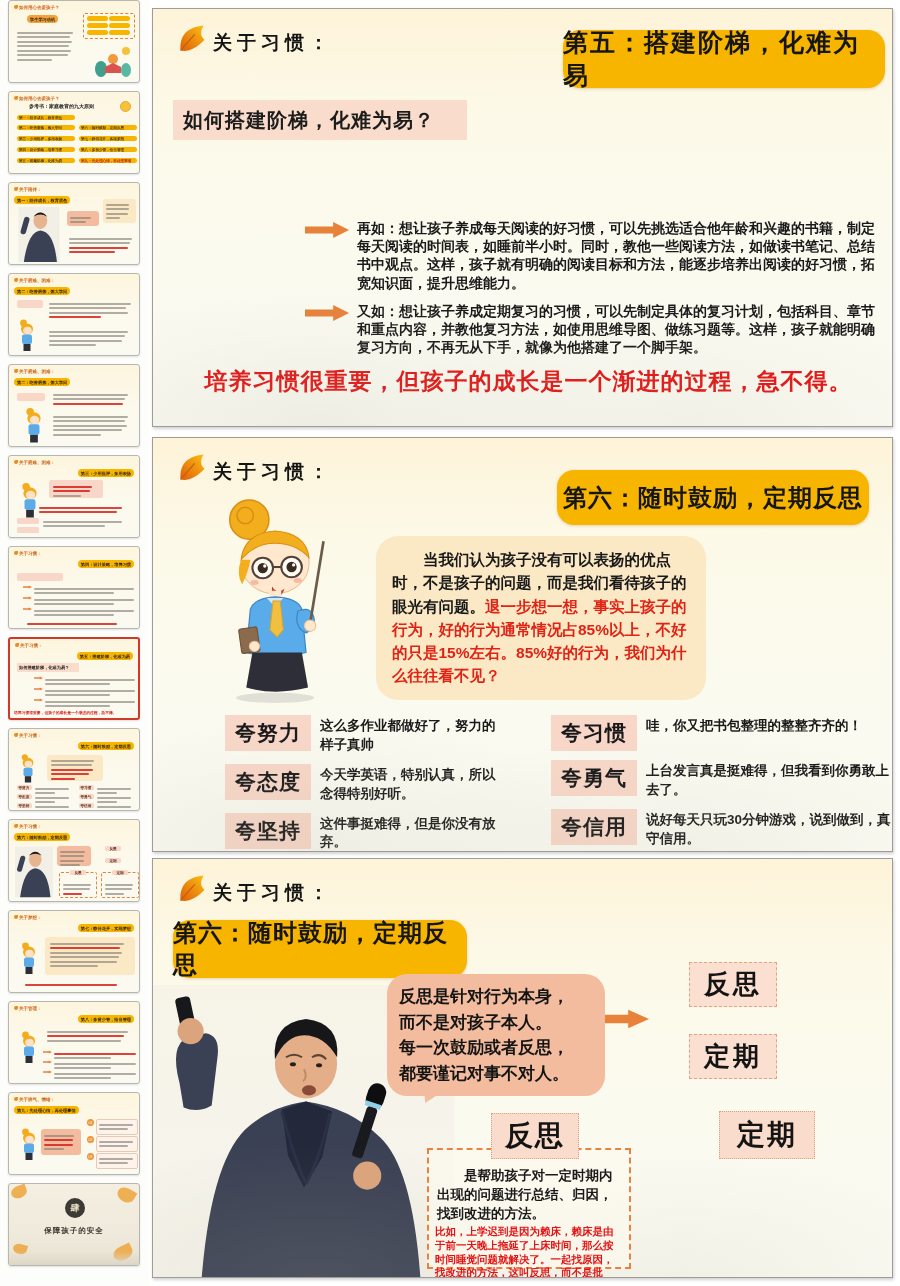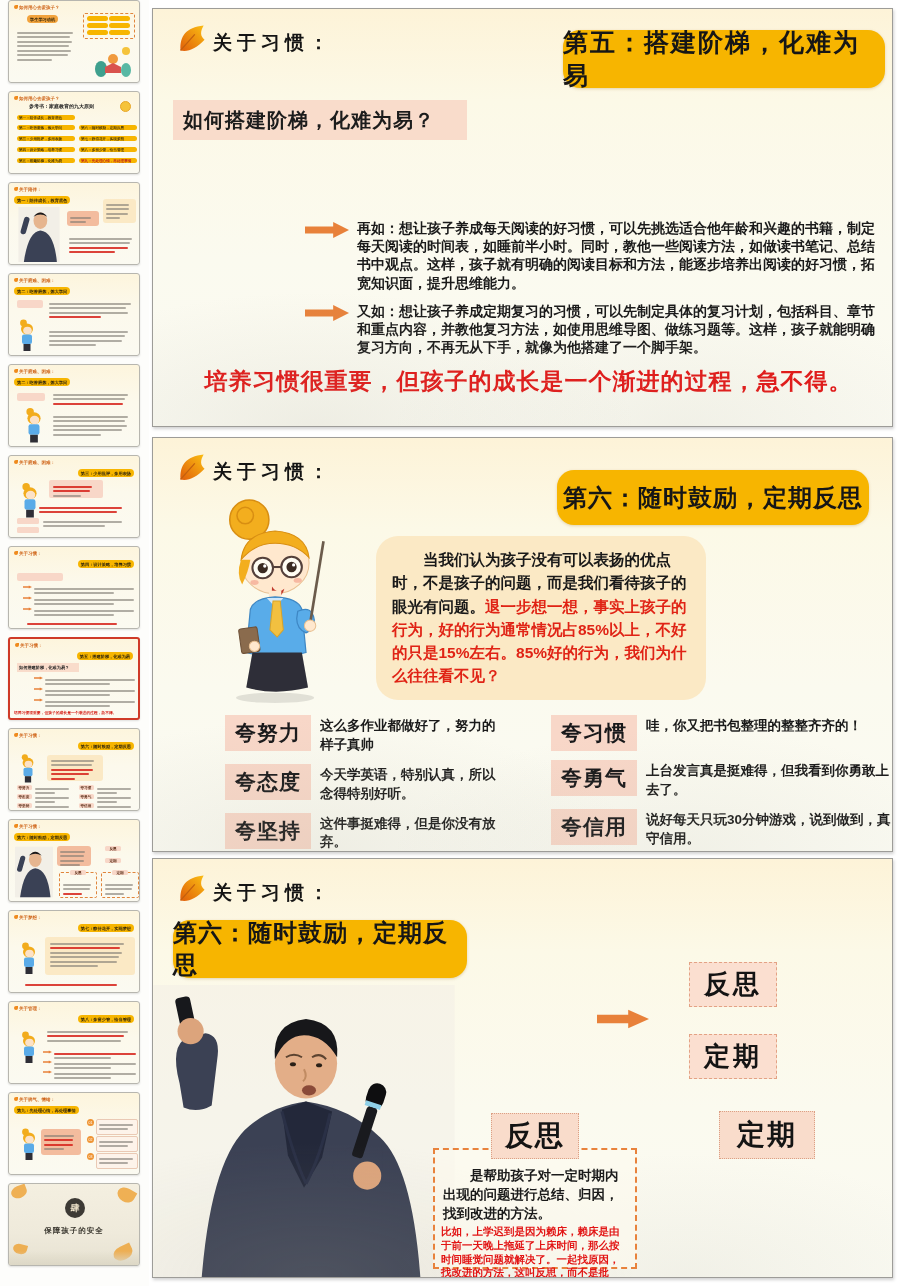--- a/index.html
+++ b/index.html
@@ -677,32 +677,36 @@
  <ellipse cx="155" cy="105" rx="7" ry="5" fill="#8a4a38"></ellipse>
  <path d="M226 154 Q236 200 208 206 L184 196 Q172 184 184 170 Q202 154 226 154 Z" fill="#3b4154"></path>
  <g transform="rotate(18 210 150)">
    <rect x="200" y="96" width="18" height="26" rx="9" fill="#0e0e10"></rect>
    <rect x="201" y="116" width="16" height="5" fill="#8fd0e8"></rect>
    <rect x="204" y="121" width="11" height="52" rx="3" fill="#191a1e"></rect>
  </g>
  <circle cx="213" cy="190" r="14" fill="#dca47c"></circle>
 </svg></div>
 
+      <div class="bubble3">反思是针对行为本身，
+而不是对孩子本人。
+每一次鼓励或者反思，
+都要谨记对事不对人。</div>
 
       <span class="arrow3">
         <svg viewBox="0 0 50 18" width="52" height="22">
             <path d="M0 5h30V0l20 9-20 9v-5H0z" fill="#e8813a"></path>
           </svg>
       </span>
 
       <div class="sbox" style="top:103px">反思</div>
       <div class="sbox" style="top:175px">定期</div>
 
       <div class="btitle" style="left:338px; top:254px; width:88px; height:46px">反思</div>
-      <div class="bbox" style="left:280px; top:289px; width:204px; height:121px; padding-top:16px">
+      <div class="bbox" style="left:274px; top:289px; width:204px; height:121px; padding-top:16px">
         <p class="bbody">是帮助孩子对一定时期内出现的问题进行总结、归因，找到改进的方法。</p>
         <p class="bred">比如，上学迟到是因为赖床，赖床是由于前一天晚上拖延了上床时间，那么按时间睡觉问题就解决了。一起找原因，找改进的方法，这叫反思，而不是批评。</p>
       </div>
 
       <div class="btitle" style="left:566px; top:252px; width:96px; height:48px">定期</div>
     </section>
 
   </div>
 </div>
 

